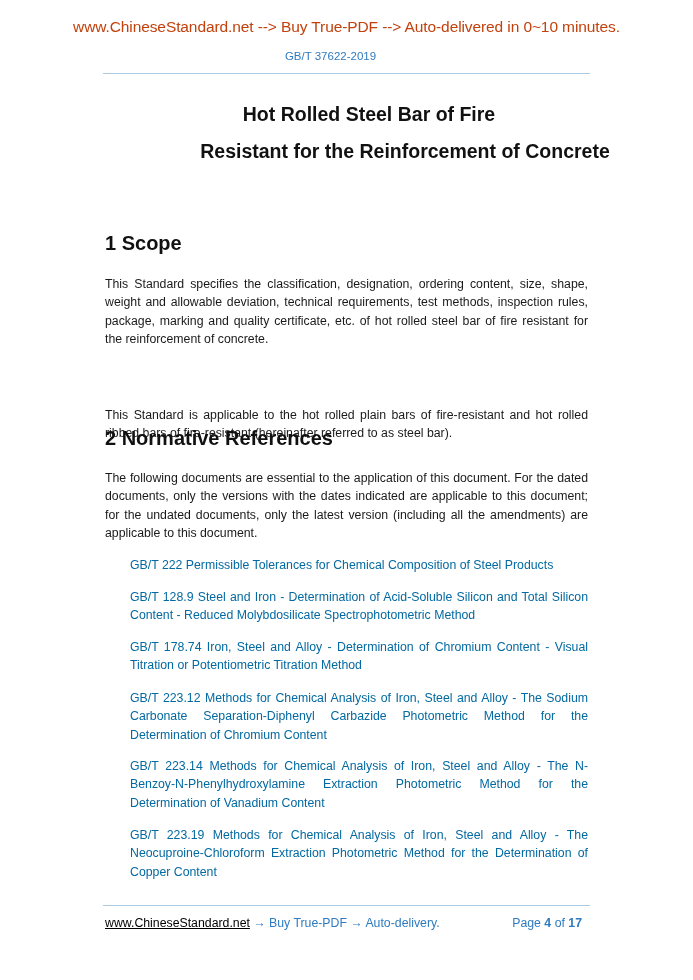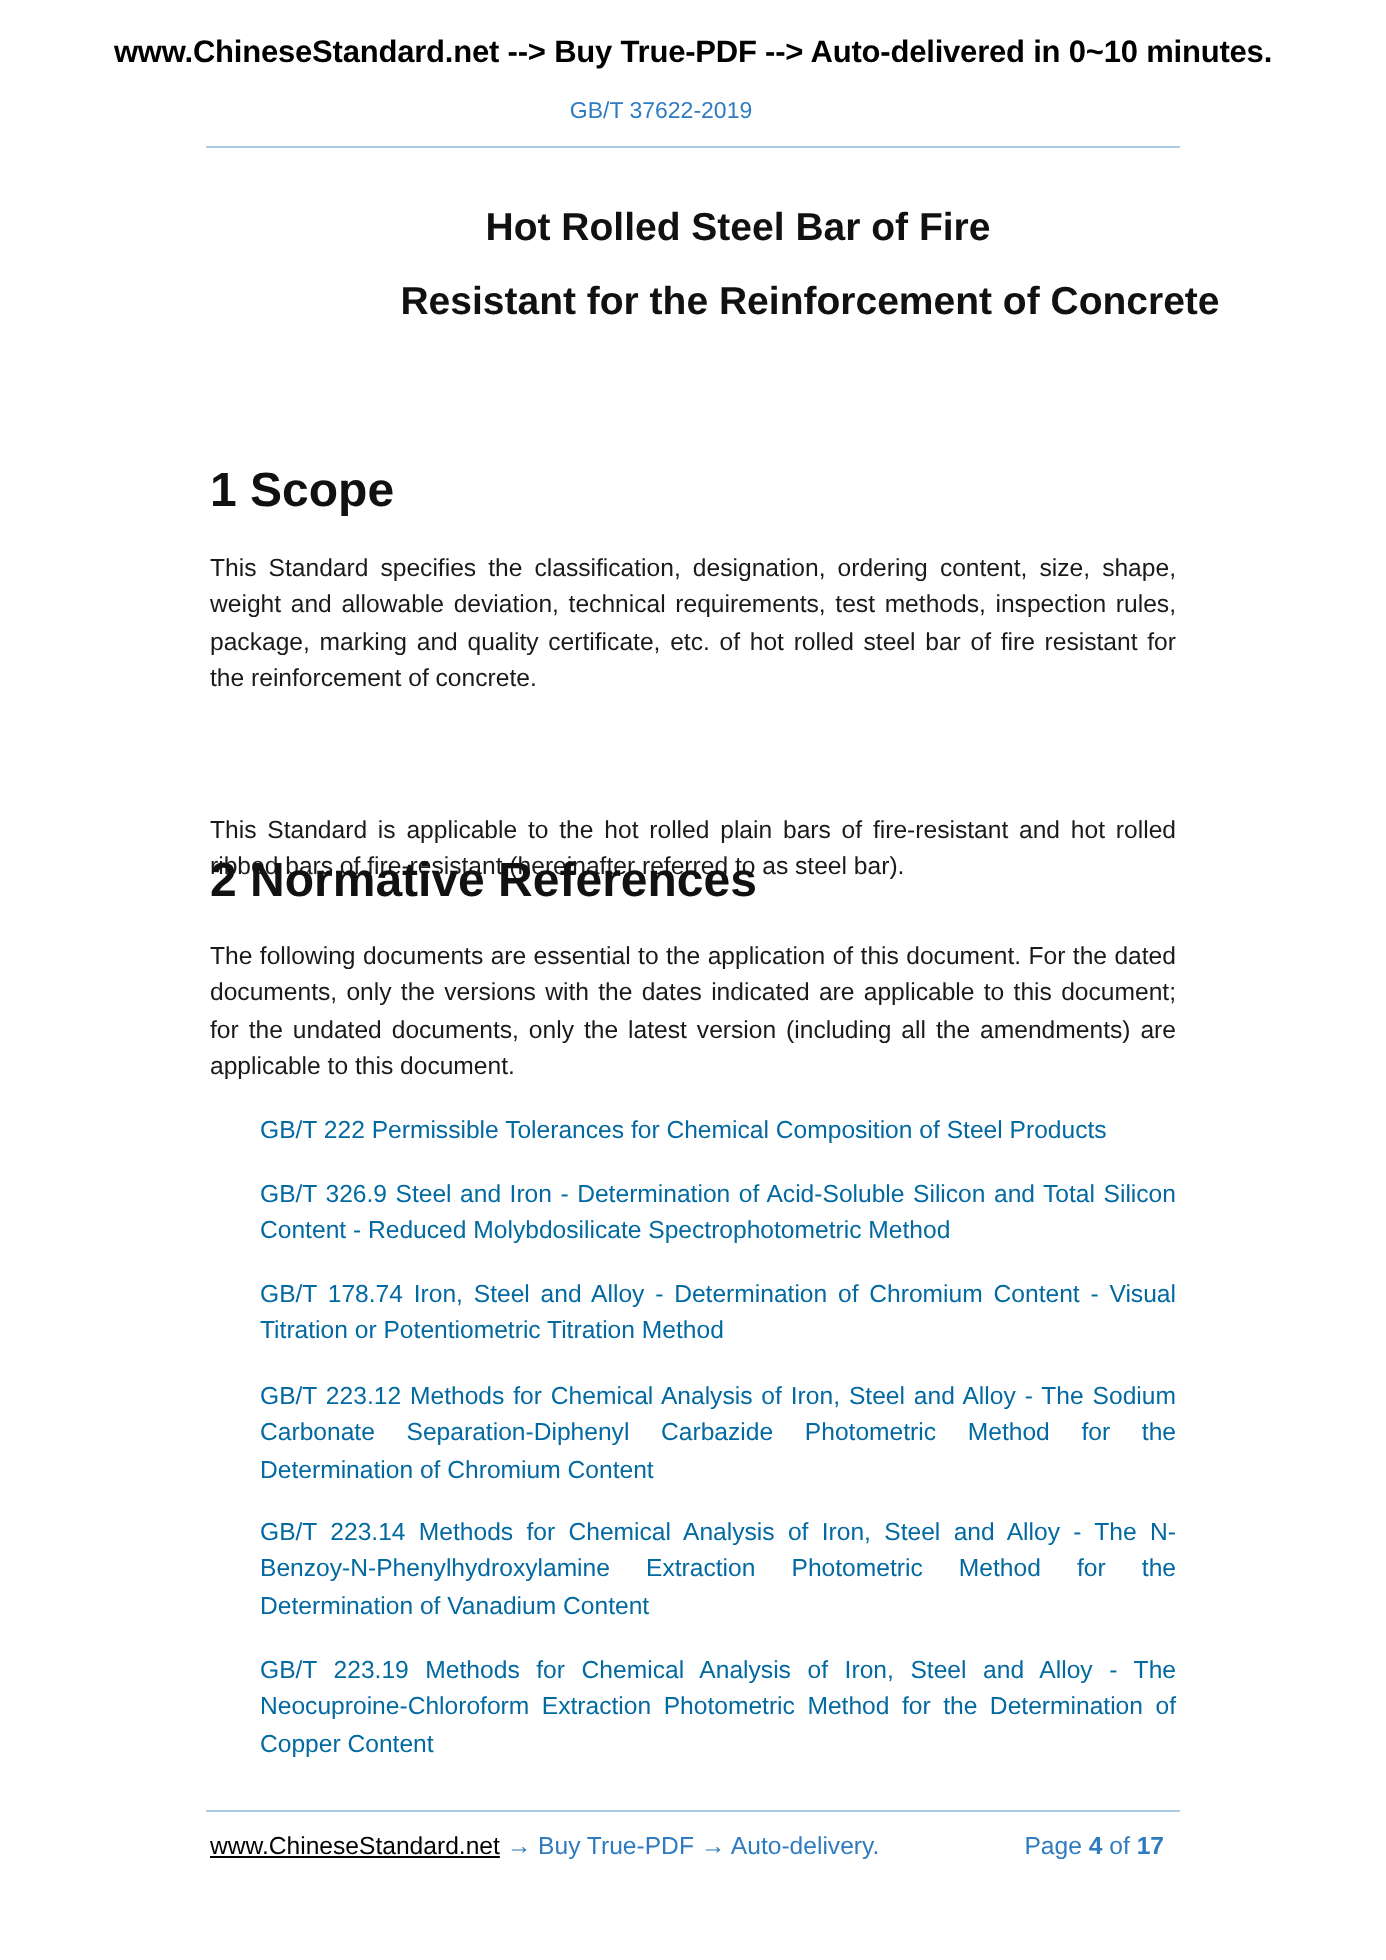--- a/index.html
+++ b/index.html
@@ -1,26 +1,26 @@
 <!DOCTYPE html>
 <html><head>
 <meta charset="utf-8">
 <style>
   html, body { margin: 0; padding: 0; background: #ffffff; }
   body { width: 693px; height: 980px; position: relative; overflow: hidden;
          font-family: "Liberation Sans", sans-serif; color: #111111; }
   .banner { position: absolute; top: 18px; left: 0; width: 693px; text-align: center;
-            color: #000000; font-size: 15.5px; letter-spacing: -0.1px; font-weight: bold; }
+            color: #c2410c; font-size: 15.5px; letter-spacing: -0.1px; }
   .std-code { position: absolute; top: 50px; left: 0; width: 661px; text-align: center;
               color: #2f7bbf; font-size: 11.5px; }
   .hr-top { position: absolute; top: 73px; left: 103px; width: 487px; height: 1px; background: #a9cbe6; }
   .title { position: absolute; left: 0; width: 656px; text-align: center; font-weight: bold; font-size: 19.5px; color: #111; padding-left: 41px; }
   .t1 { top: 103px; }
   .t2 { top: 140px; margin-left: 36px; }
-  .h2 { position: absolute; left: 105px; font-weight: bold; font-size: 24px; color: #111; }
+  .h2 { position: absolute; left: 105px; font-weight: bold; font-size: 20px; color: #111; }
   .p { position: absolute; left: 105px; width: 483px; font-size: 12.3px; line-height: 18.3px;
        text-align: justify; color: #1a1a1a; }
   .ref { position: absolute; left: 130px; width: 458px; font-size: 12.3px; line-height: 18.3px;
          text-align: justify; color: #0369a1; }
   .hr-bot { position: absolute; top: 905px; left: 103px; width: 487px; height: 1px; background: #a9cbe6; }
   .footer { position: absolute; top: 916px; left: 105px; width: 483px; font-size: 12.3px; color: #2f7bbf; }
   .footer a { color: #000000; text-decoration: underline; }
   .footer .right { position: absolute; right: 6px; top: 0; }
   .footer b { font-weight: bold; }
 </style>
@@ -35,21 +35,21 @@
 <div class="title t2">Resistant for the Reinforcement of Concrete</div>
 
 <div class="h2" style="top:232px;">1 Scope</div>
 <div class="p" style="top:275px;">This Standard specifies the classification, designation, ordering content, size, shape, weight and allowable deviation, technical requirements, test methods, inspection rules, package, marking and quality certificate, etc. of hot rolled steel bar of fire resistant for the reinforcement of concrete.</div>
 <div class="p" style="top:362px;margin-top:44px;">This Standard is applicable to the hot rolled plain bars of fire-resistant and hot rolled ribbed bars of fire-resistant (hereinafter referred to as steel bar).</div>
 
 <div class="h2" style="top:427px;">2 Normative References</div>
 <div class="p" style="top:469px;">The following documents are essential to the application of this document. For the dated documents, only the versions with the dates indicated are applicable to this document; for the undated documents, only the latest version (including all the amendments) are applicable to this document.</div>
 
 <div class="ref" style="top:556px;">GB/T 222 Permissible Tolerances for Chemical Composition of Steel Products</div>
-<div class="ref" style="top:588px;">GB/T 326.9 Steel and Iron - Determination of Acid-Soluble Silicon and Total Silicon Content - Reduced Molybdosilicate Spectrophotometric Method</div>
+<div class="ref" style="top:588px;">GB/T 128.9 Steel and Iron - Determination of Acid-Soluble Silicon and Total Silicon Content - Reduced Molybdosilicate Spectrophotometric Method</div>
 <div class="ref" style="top:638px;">GB/T 178.74 Iron, Steel and Alloy - Determination of Chromium Content - Visual Titration or Potentiometric Titration Method</div>
 <div class="ref" style="top:689px;">GB/T 223.12 Methods for Chemical Analysis of Iron, Steel and Alloy - The Sodium Carbonate Separation-Diphenyl Carbazide Photometric Method for the Determination of Chromium Content</div>
 <div class="ref" style="top:757px;">GB/T 223.14 Methods for Chemical Analysis of Iron, Steel and Alloy - The N-Benzoy-N-Phenylhydroxylamine Extraction Photometric Method for the Determination of Vanadium Content</div>
 <div class="ref" style="top:826px;">GB/T 223.19 Methods for Chemical Analysis of Iron, Steel and Alloy - The Neocuproine-Chloroform Extraction Photometric Method for the Determination of Copper Content</div>
 
 <div class="hr-bot"></div>
 <div class="footer">
   <a>www.ChineseStandard.net</a><span> → Buy True-PDF → Auto-delivery.</span>
   <span class="right">
     <span>Page</span>

